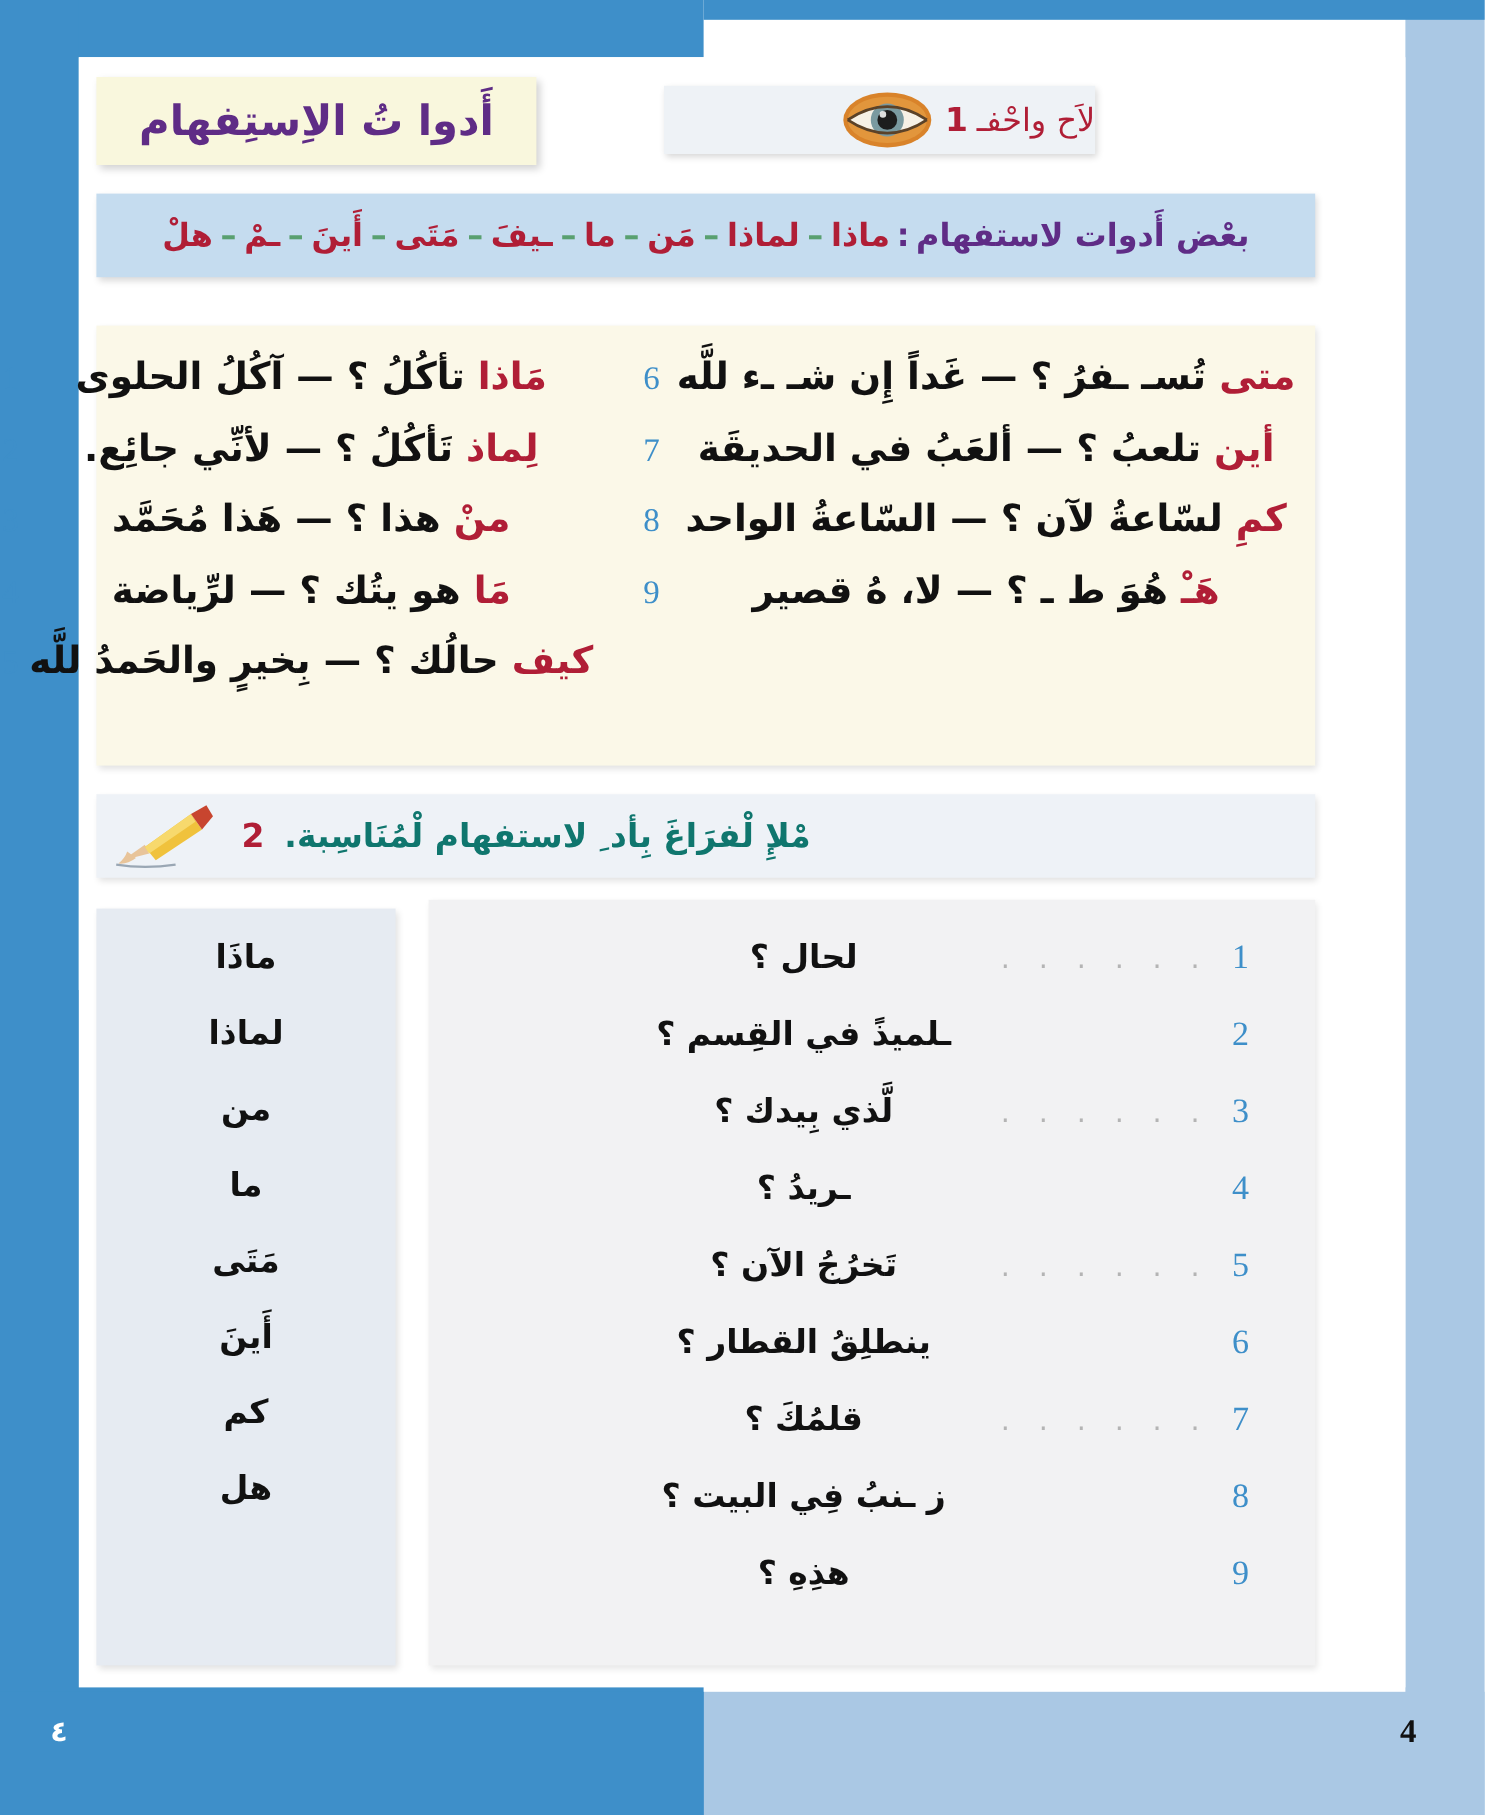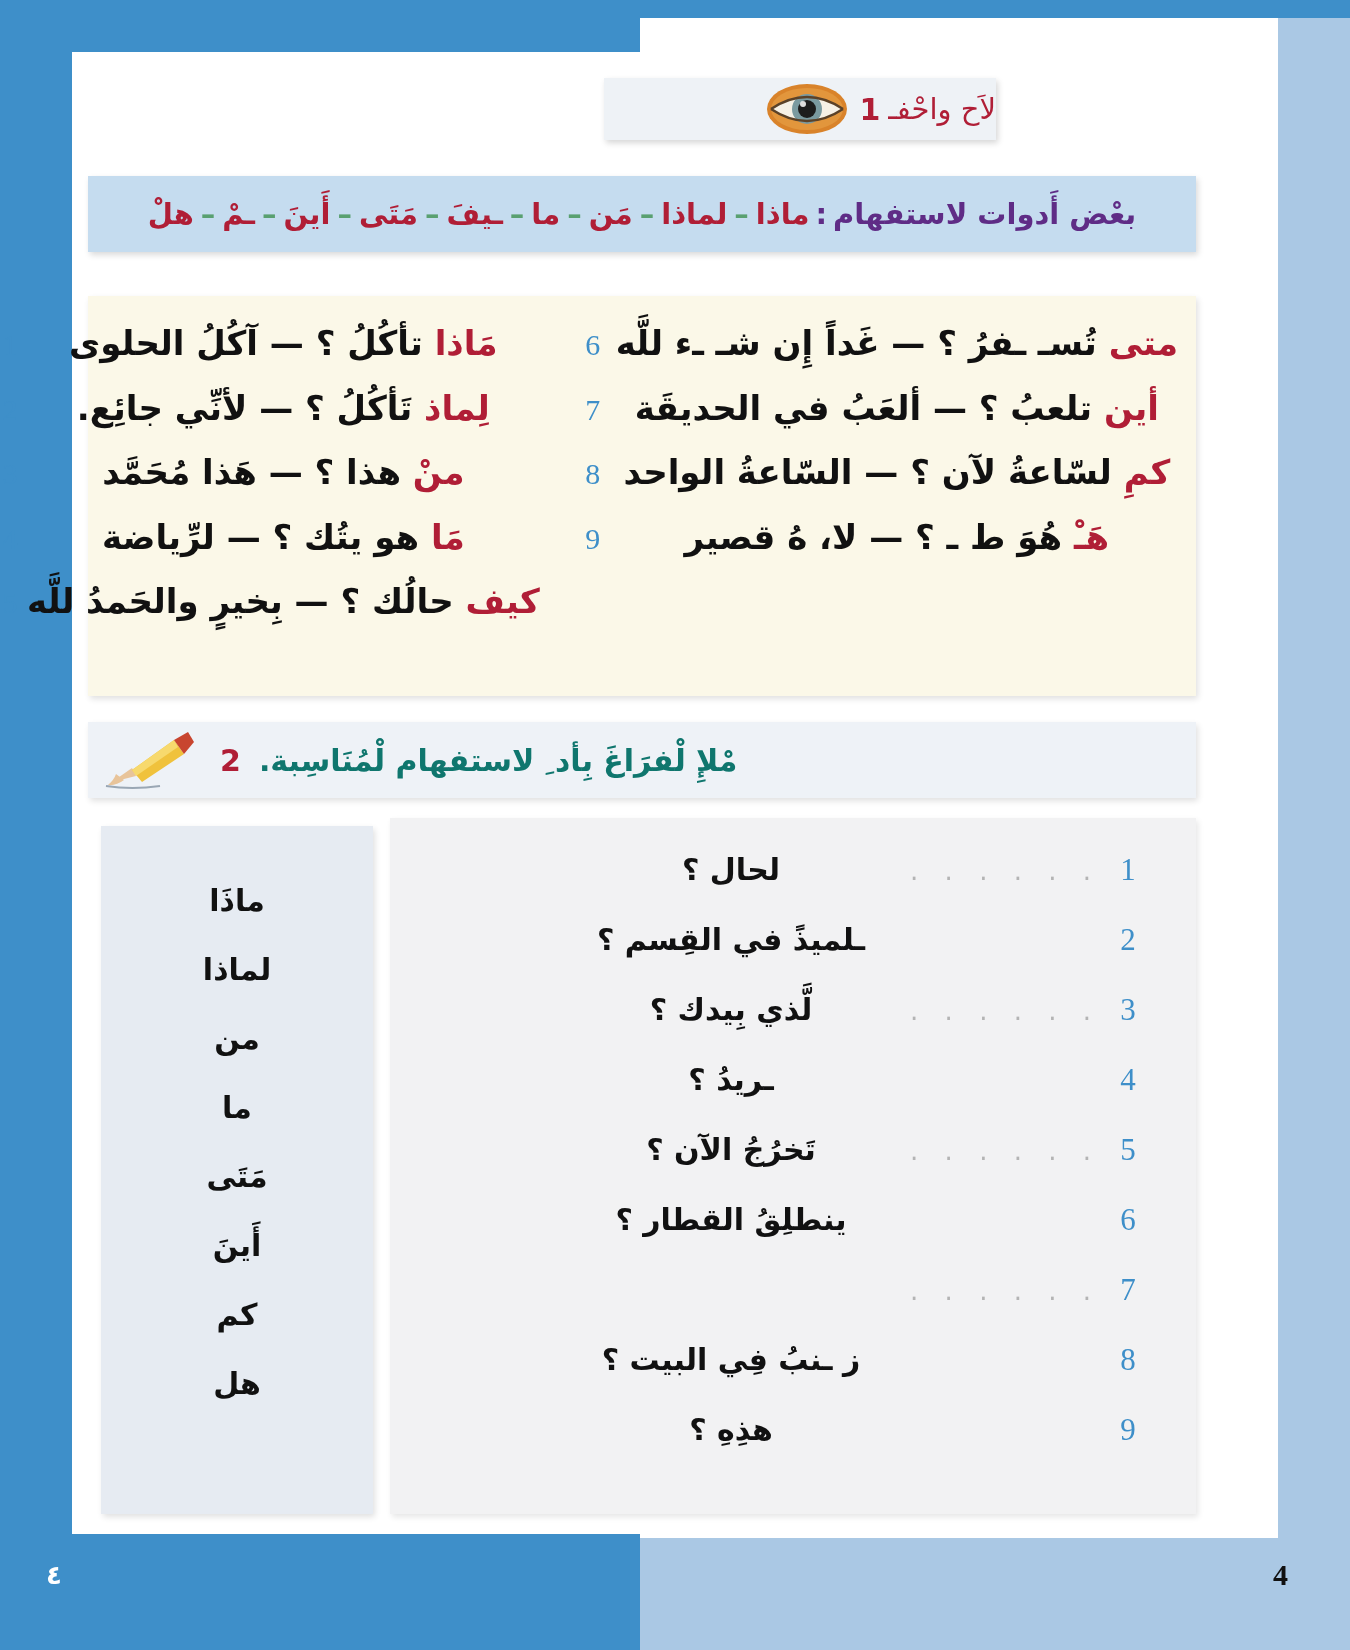--- a/index.html
+++ b/index.html
@@ -172,24 +172,24 @@
   }
   .q-dots.blank { visibility: hidden; }
   .q-text {
     flex: 1 1 auto; text-align: center;
     font-size: 30px; font-weight: bold; color: #111111;
     padding-left: 70px; white-space: nowrap;
   }
 
   .wordbank {
     position: absolute;
-    top: 826px; left: 101px;
+    top: 826px; left: 88px;
     width: 272px; height: 688px;
     background: #e6ebf2;
-    padding-top: 40px;
+    padding-top: 10px;
     box-shadow: 2px 3px 6px rgba(0,0,0,.12);
   }
   .wb-item {
     height: 69px;
     display: flex; align-items: center; justify-content: center;
     font-size: 30px; font-weight: bold; color: #111111;
   }
 
   
   .pg-left {
@@ -227,20 +227,23 @@
         <ellipse cx="42" cy="27" rx="36" ry="21" fill="#e2963c"></ellipse>
         <path d="M6 27 Q42 3 78 27 Q42 51 6 27 Z" fill="#f6f1e6"></path>
         <circle cx="42" cy="27" r="15" fill="#7a9aa0"></circle>
         <circle cx="42" cy="27" r="9" fill="#1d1d1d"></circle>
         <circle cx="38" cy="22" r="3" fill="#ffffff" opacity=".85"></circle>
         <path d="M6 27 Q42 3 78 27" stroke="#5b4228" stroke-width="2.5" fill="none"></path>
         <path d="M6 27 Q42 51 78 27" stroke="#5b4228" stroke-width="2.5" fill="none"></path>
       </svg>
     </div>
 
+    <div class="chip-title">
+      <span>أَدوا تُ الاِستِفهام</span>
+    </div>
   </div>
 
   <div class="banner">
     <span class="banner-label">بعْض أَدوات لاستفهام</span>
     <span class="banner-colon">:</span>
     <span class="banner-list" id="banner-list"><span>ماذا</span><span class="banner-sep">–</span><span>لماذا</span><span class="banner-sep">–</span><span>مَن</span><span class="banner-sep">–</span><span>ما</span><span class="banner-sep">–</span><span>ـيفَ</span><span class="banner-sep">–</span><span>مَتَى</span><span class="banner-sep">–</span><span>أَينَ</span><span class="banner-sep">–</span><span>ـمْ</span><span class="banner-sep">–</span><span>هلْ</span></span>
   </div>
 
   <div class="ex1-box">
     <div class="ex1-col left" id="ex1-left">
@@ -336,20 +339,21 @@
         <div class="q-text">تَخرُجُ الآن ؟</div>
       </div>
       <div class="q-line">
         <div class="q-idx">6</div>
         <div class="q-dots blank">. . .   . .   .</div>
         <div class="q-text">ينطلِقُ القطار ؟</div>
       </div>
       <div class="q-line">
         <div class="q-idx">7</div>
         <div class="q-dots">. . .   . .   .</div>
+        <div class="q-text">قلمُكَ ؟</div>
       </div>
       <div class="q-line">
         <div class="q-idx">8</div>
         <div class="q-dots blank">. . .   . .   .</div>
         <div class="q-text">ز ـنبُ فِي البيت ؟</div>
       </div>
       <div class="q-line">
         <div class="q-idx">9</div>
         <div class="q-dots blank">. . .   . .   .</div>
         <div class="q-text">هذِهِ ؟</div>

